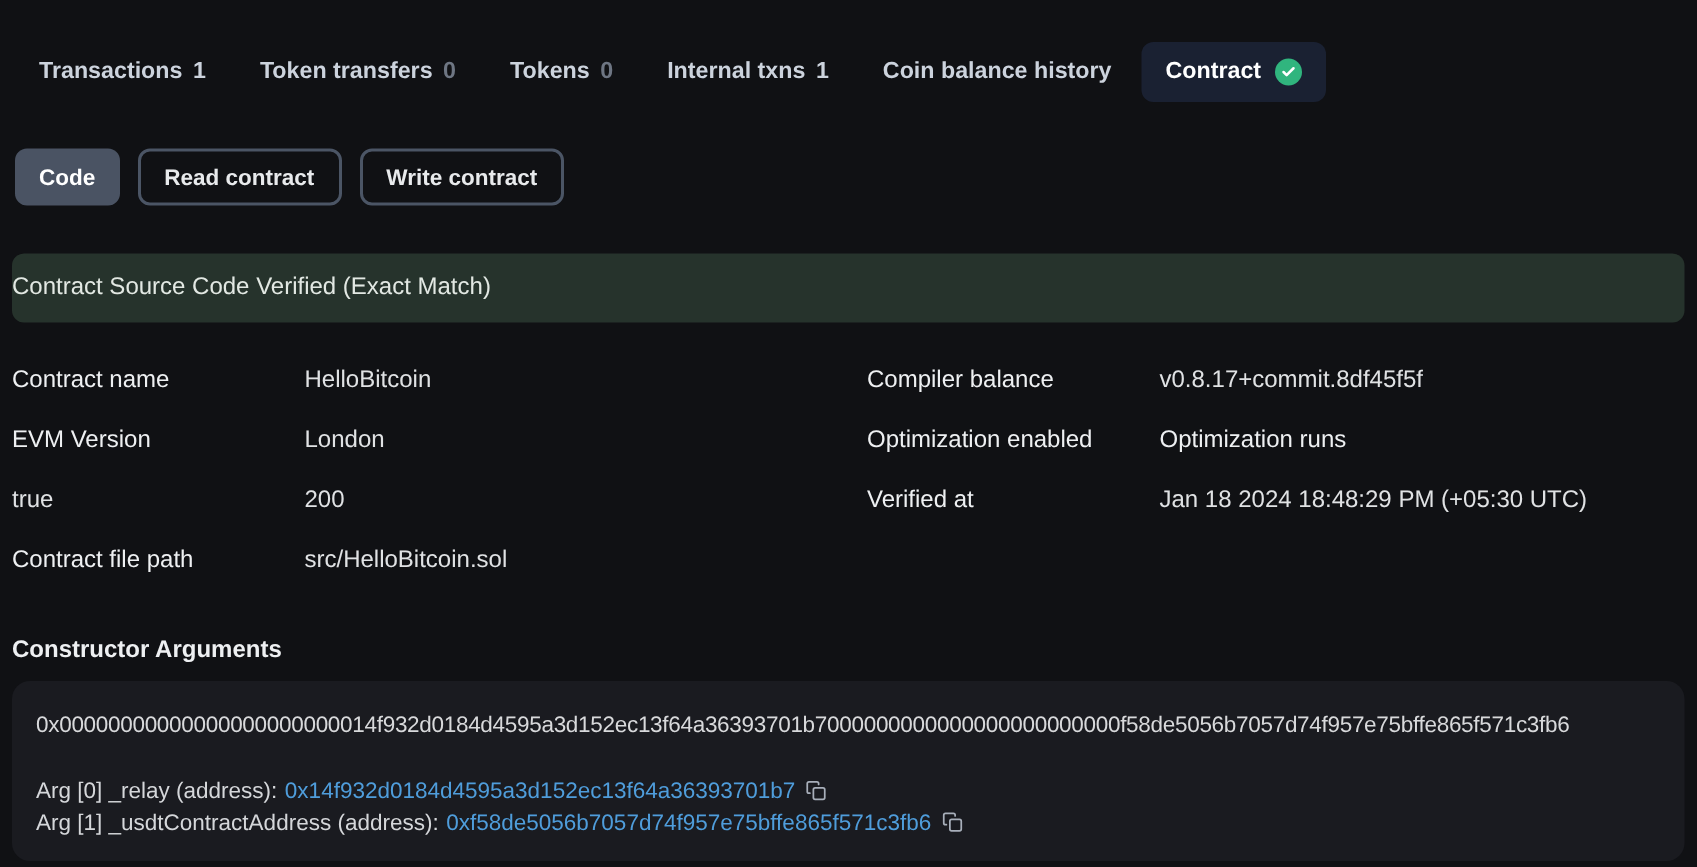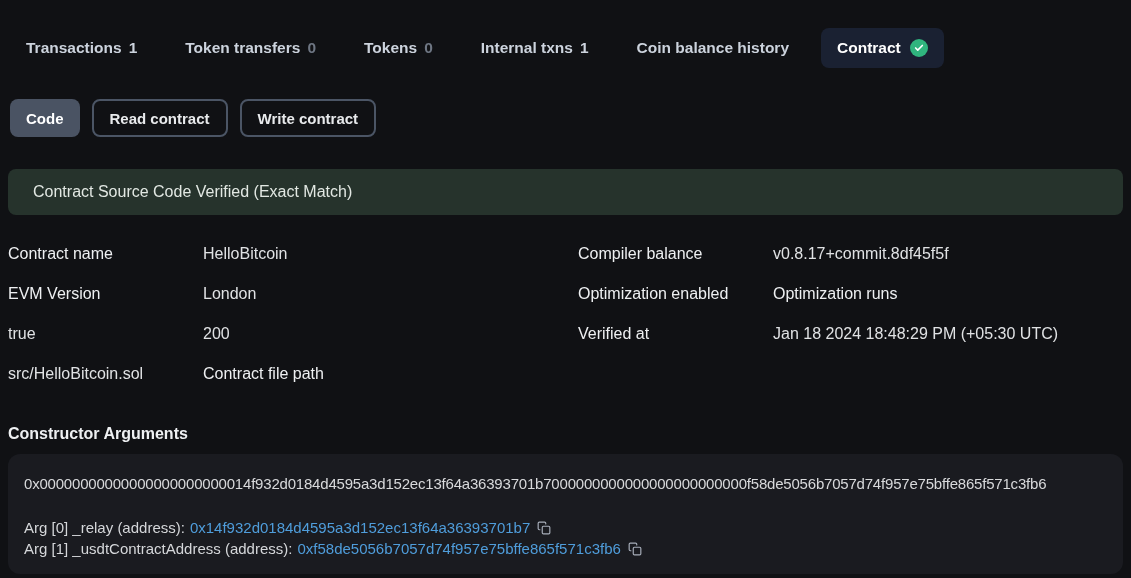--- a/index.html
+++ b/index.html
@@ -7,21 +7,21 @@
     width: 1131px; height: 578px;
     background: var(--page_bg, #101114);
     font-family: "Liberation Sans", sans-serif;
     color: var(--text, #e6e8ea);
     overflow: hidden;
   }
 
   
   .tabbar {
     display: flex; align-items: center;
-    height: 40px; margin: 28px 0 0 26px; gap: 48px;
+    height: 40px; margin: 28px 0 0 26px; gap: 36px;
     font-size: 15.5px; font-weight: 600;
   }
   .tab { color: #ccd3dd; display: flex; align-items: center; cursor: pointer; white-space: nowrap; }
   .tab-count { margin-left: 7px; font-weight: 600; }
   .tab-count.muted { color: var(--muted, #6e7683); }
   .tab.active {
     background: var(--pill_bg, #1a2132);
     color: #ffffff; height: 40px; padding: 0 16px; border-radius: 8px;
     margin: 0 -16px;
   }
@@ -42,21 +42,21 @@
   }
   .btn.solid { background: var(--button_bg, #4a5363); color: #ffffff; border: none; }
   .btn.outline { background: transparent; color: #e8eaec; border: 2px solid var(--border, #4b5565); }
 
   
   .banner {
     margin: 32px 8px 0 8px; height: 46px; border-radius: 8px;
     background: var(--banner_bg, #26332c);
     color: var(--banner_text, #e2e8e3);
     display: flex; align-items: center;
-    padding-left: 25px; font-size: 16px;
+    font-size: 16px;
   }
 
   
   .info-grid {
     margin: 27px 8px 0 8px;
     display: grid;
     grid-template-columns: 195px 375px 195px 1fr;
     row-gap: 16px;
     font-size: 16px; line-height: 24px;
   }
@@ -138,22 +138,22 @@
   <div class="cell label">EVM Version</div>
   <div class="cell value">London</div>
   <div class="cell label">Optimization enabled</div>
   <div class="cell label">Optimization runs</div>
 
   <div class="cell value">true</div>
   <div class="cell value">200</div>
   <div class="cell label">Verified at</div>
   <div class="cell value">Jan 18 2024 18:48:29 PM (+05:30 UTC)</div>
 
+  <div class="cell label">Contract file path</div>
   <div class="cell value">src/HelloBitcoin.sol</div>
-  <div class="cell label">Contract file path</div>
   <div class="cell"></div>
   <div class="cell"></div>
 </div>
 
 <div class="args-heading">Constructor Arguments</div>
 
 <div class="args-panel">
   <div class="raw-hex">0x00000000000000000000000014f932d0184d4595a3d152ec13f64a36393701b7000000000000000000000000f58de5056b7057d74f957e75bffe865f571c3fb6</div>
   <div class="args-list">
     <div class="arg-line">

